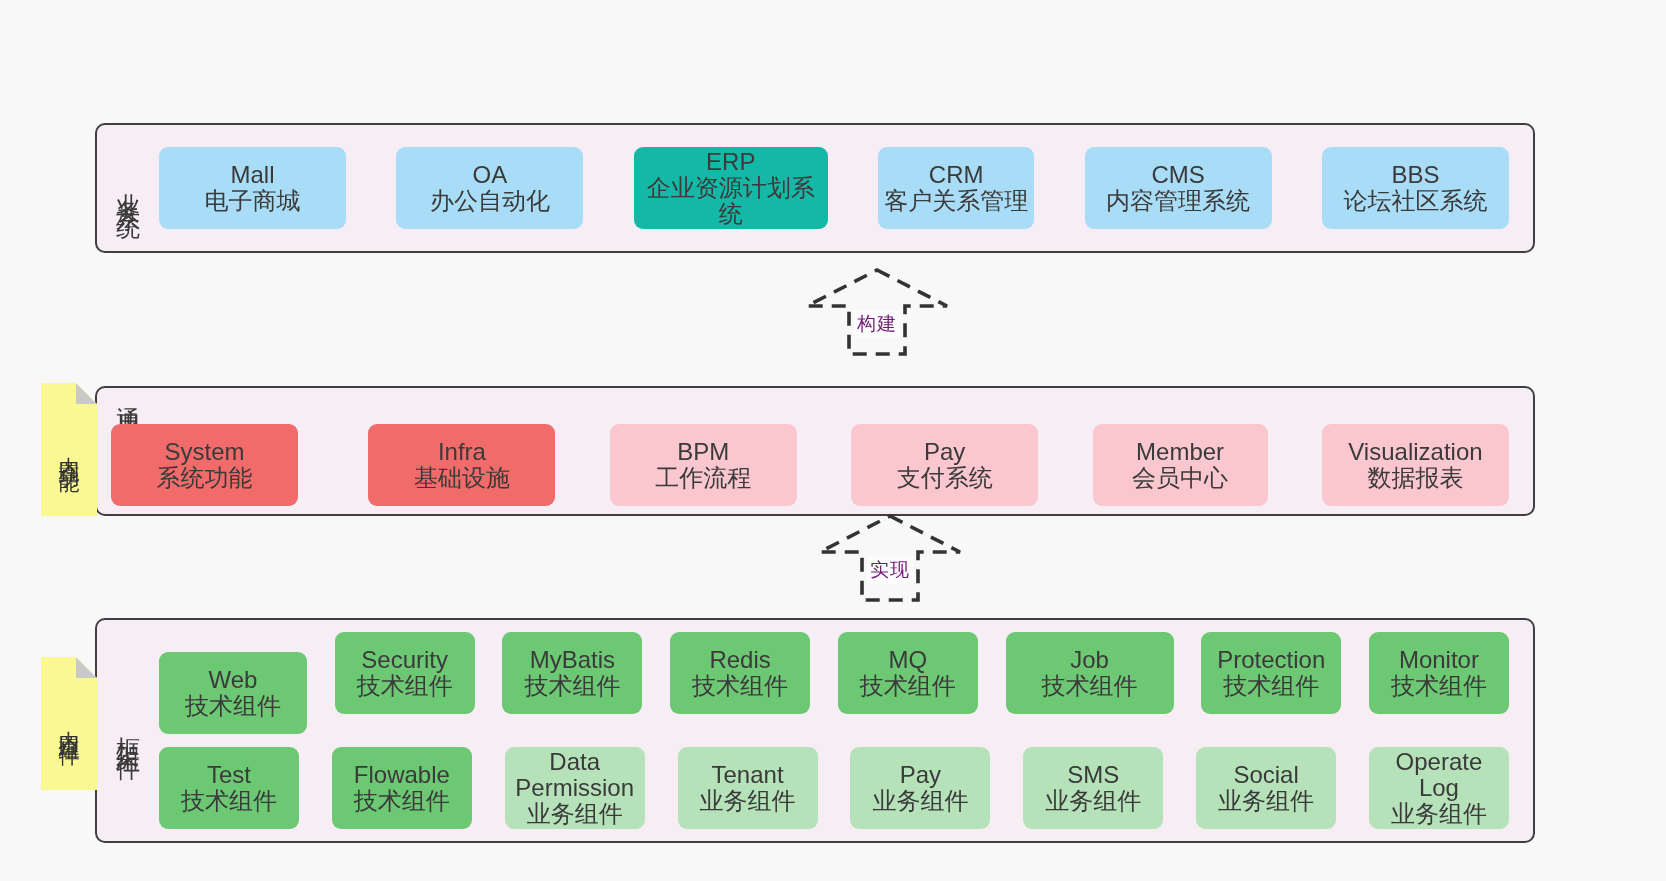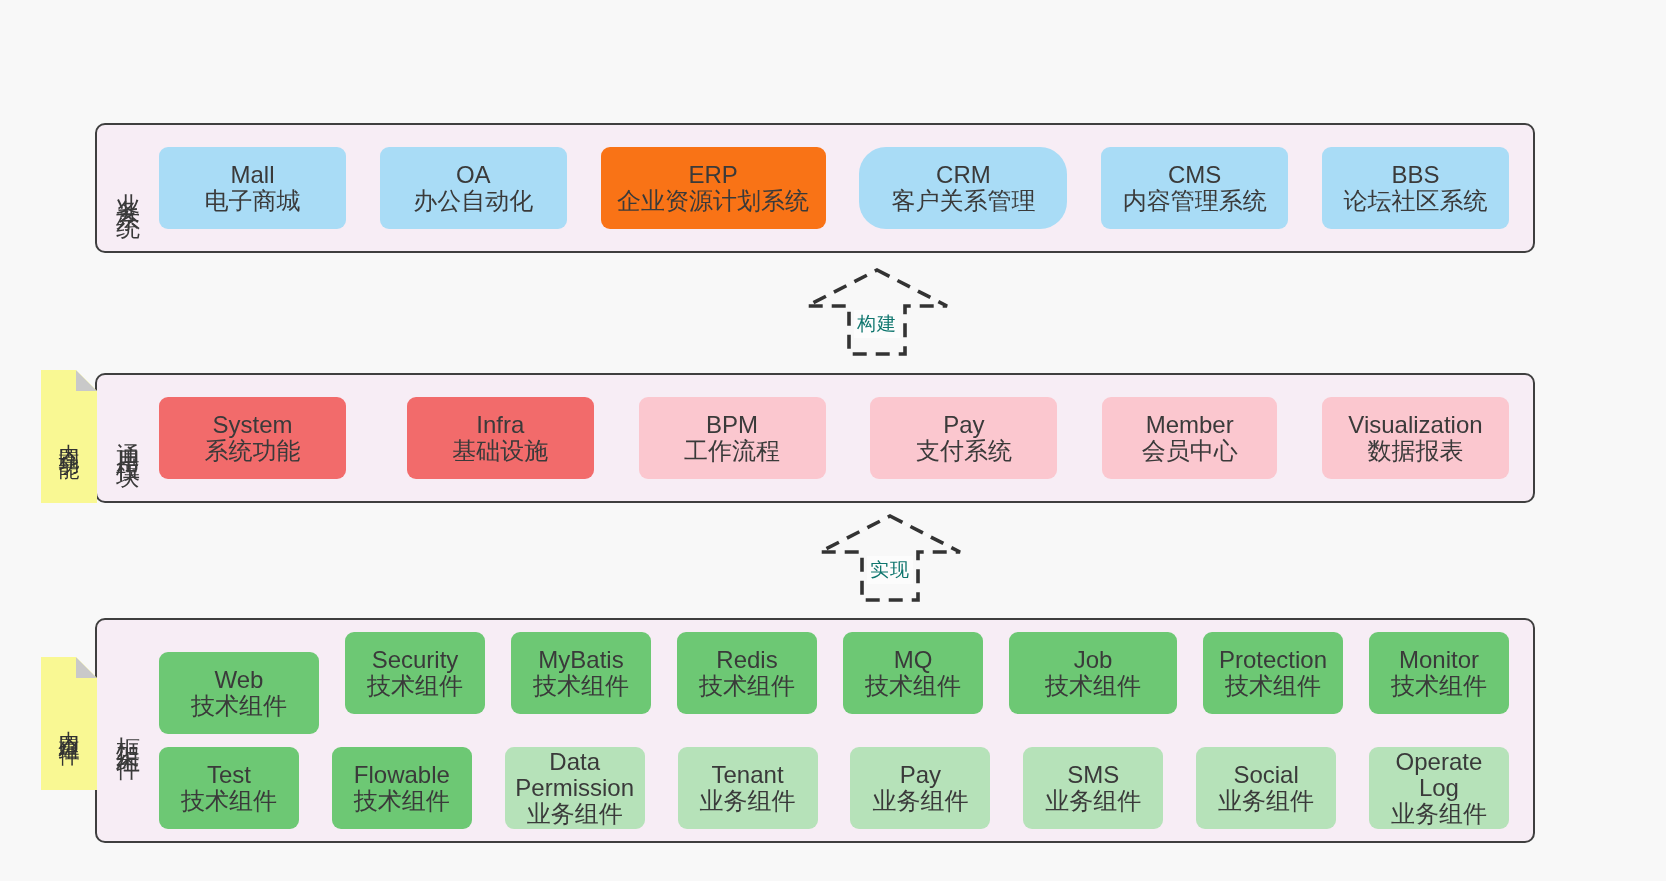--- a/index.html
+++ b/index.html
@@ -6,21 +6,21 @@
   .canvas{
     position:relative;width:1666px;height:881px;background:#f8f8f8;overflow:hidden;
     font-family:"Liberation Sans","DejaVu Sans",sans-serif;color:#3a3a3a;z-index:0;
   }
   .layer{
     position:absolute;left:95px;width:1440px;box-sizing:border-box;
     background:#f7edf5;border:2px solid #3f3f3f;border-radius:10px;
     display:flex;align-items:stretch;
   }
   #layer-business{top:123px;height:130px;}
-  #layer-modules{top:373px;height:130px;}
+  #layer-modules{top:386px;height:130px;flex-direction:column;}
   #layer-components{top:618px;height:225px;}
   .layer-label{
     width:34px;margin-left:14px;display:flex;align-items:center;justify-content:center;
     writing-mode:vertical-rl;text-orientation:upright;
     font-size:24px;letter-spacing:7px;color:#3a3a3a;white-space:nowrap;
   }
   .rows{flex:1;display:flex;flex-direction:column;justify-content:space-evenly;padding:0 24px 0 14px;}
   .row{display:flex;justify-content:space-between;}
   .box{
     height:82px;border-radius:9px;display:flex;flex-direction:column;
@@ -43,46 +43,46 @@
     writing-mode:vertical-rl;text-orientation:upright;white-space:nowrap;
     font-size:21px;letter-spacing:5px;color:#323232;
   }
   
   .arrow{position:absolute;width:150px;height:92px;}
   #arrow-build{left:802px;top:266px;}
   #arrow-implement{left:815px;top:512px;font-family:Liberation Serif, serif;}
   .arrow svg{position:absolute;left:0;top:0;}
   .arrow-label{
     position:absolute;left:50%;top:44px;transform:translateX(-50%);
-    background:#fcfcfc;padding:1px 3px;font-size:19px;letter-spacing:1px;color:#0f766e;
+    background:#fcfcfc;padding:1px 3px;font-size:19px;letter-spacing:1px;color:#701a75;
     white-space:nowrap;
   }
 </style>
 </head>
 <body>
 
 <div class="canvas">
 
   <section class="layer" id="layer-business">
     <div class="layer-label">业务系统</div>
     <div class="rows">
         <div class="row">
           <div class="box" style="background: rgb(169, 220, 246); width: 187px;">
             <div>Mall</div>
             <div>电子商城</div>
           </div>
           <div class="box" style="background: rgb(169, 220, 246); width: 187px;">
             <div>OA</div>
             <div>办公自动化</div>
           </div>
-          <div class="box" style="background: #f97316; width: 225px;">
+          <div class="box" style="background: #14b8a6; width: 194px;">
             <div>ERP</div>
             <div>企业资源计划系统</div>
           </div>
-          <div class="box" style="background: rgb(169, 220, 246); width: 208px; border-radius: 27px;">
+          <div class="box" style="background: rgb(169, 220, 246); width: 156px;">
             <div>CRM</div>
             <div>客户关系管理</div>
           </div>
           <div class="box" style="background: rgb(169, 220, 246); width: 187px;">
             <div>CMS</div>
             <div>内容管理系统</div>
           </div>
           <div class="box" style="background: rgb(169, 220, 246); width: 187px;">
             <div>BBS</div>
             <div>论坛社区系统</div>
@@ -142,21 +142,21 @@
   </div>
 
   <section class="layer" id="layer-components">
     <div class="note note-components">
       <span class="note-fold"></span>
       <span class="note-text">内置组件</span>
     </div>
     <div class="layer-label">框架组件</div>
     <div class="rows">
         <div class="row">
-          <div class="box" style="background: rgb(109, 200, 116); width: 160px; margin-top: 20px;">
+          <div class="box" style="background: rgb(109, 200, 116); width: 148px; margin-top: 20px;">
             <div>Web</div>
             <div>技术组件</div>
           </div>
           <div class="box" style="background: rgb(109, 200, 116); width: 140px;">
             <div>Security</div>
             <div>技术组件</div>
           </div>
           <div class="box" style="background: rgb(109, 200, 116); width: 140px;">
             <div>MyBatis</div>
             <div>技术组件</div>

